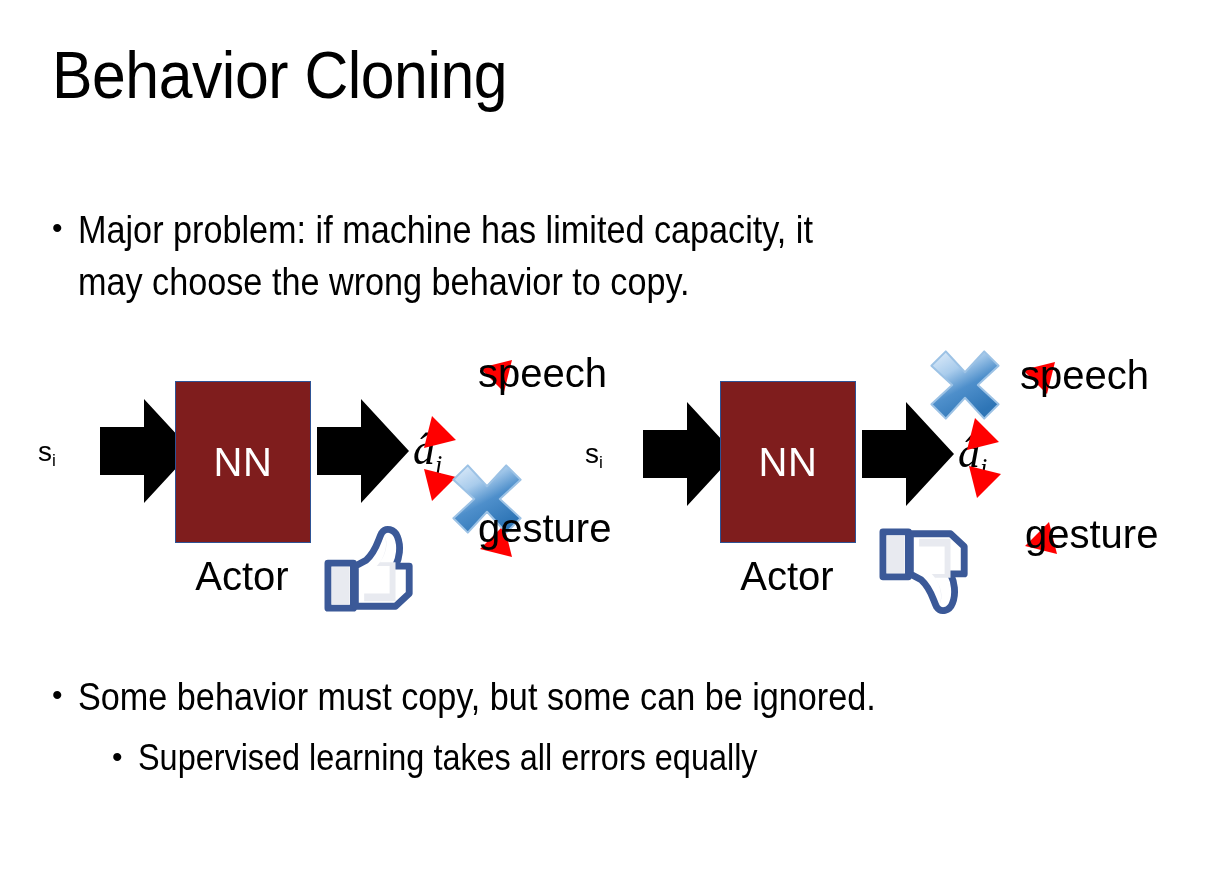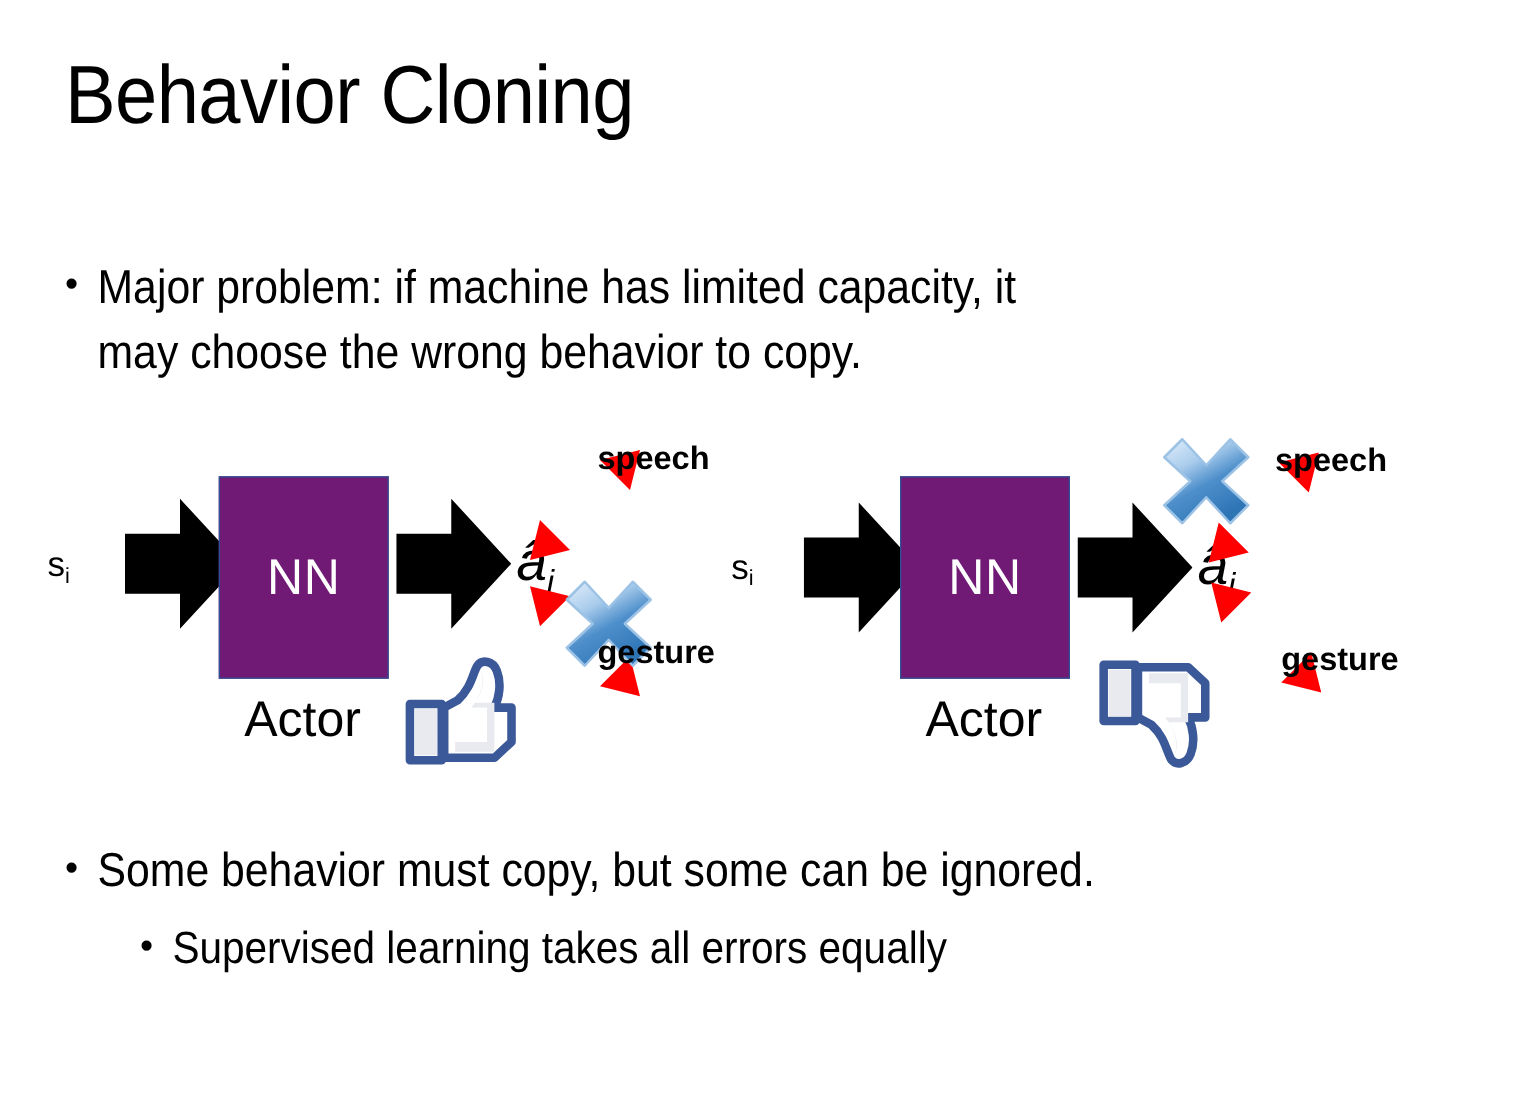--- a/index.html
+++ b/index.html
@@ -86,21 +86,21 @@
     vertical-align: -0.30em;
     letter-spacing: 0;
   }
 
   
   .state-label { font-size: 28px; }
 
   
   .nn-box {
     position: absolute;
-    background: #701a75;
+    background: #7f1d1d;
     border: 1px solid #2E5395;
     display: flex;
     align-items: center;
     justify-content: center;
     color: #ffffff;
     font-size: 40px;
     letter-spacing: 0.5px;
   }
 
   .actor-label {
@@ -109,32 +109,32 @@
     text-align: center;
     white-space: nowrap;
   }
 
   
   .blk-arrow { position: absolute; }
 
   
   .ahat {
     position: absolute;
-    font-family: Liberation Sans, sans-serif;
+    font-family: Liberation Serif, serif;
     font-style: italic;
     font-size: 44px;
     line-height: 1;
     white-space: nowrap;
   }
   .ahat .ihat { font-size: 0.60em; font-style: italic; vertical-align: -0.38em; }
 
   
   .gfx { position: absolute; }
 
-  .out-label { position: absolute; font-size: 26px; white-space: nowrap; font-weight: bold; }
+  .out-label { position: absolute; font-size: 40px; white-space: nowrap; }
 </style>
 </head>
 <body>
 
 <div class="slide">
 
   <div class="slide-title">Behavior Cloning</div>
 
   <div class="bullet" id="bullet-problem">
     <span class="dot">•</span>

